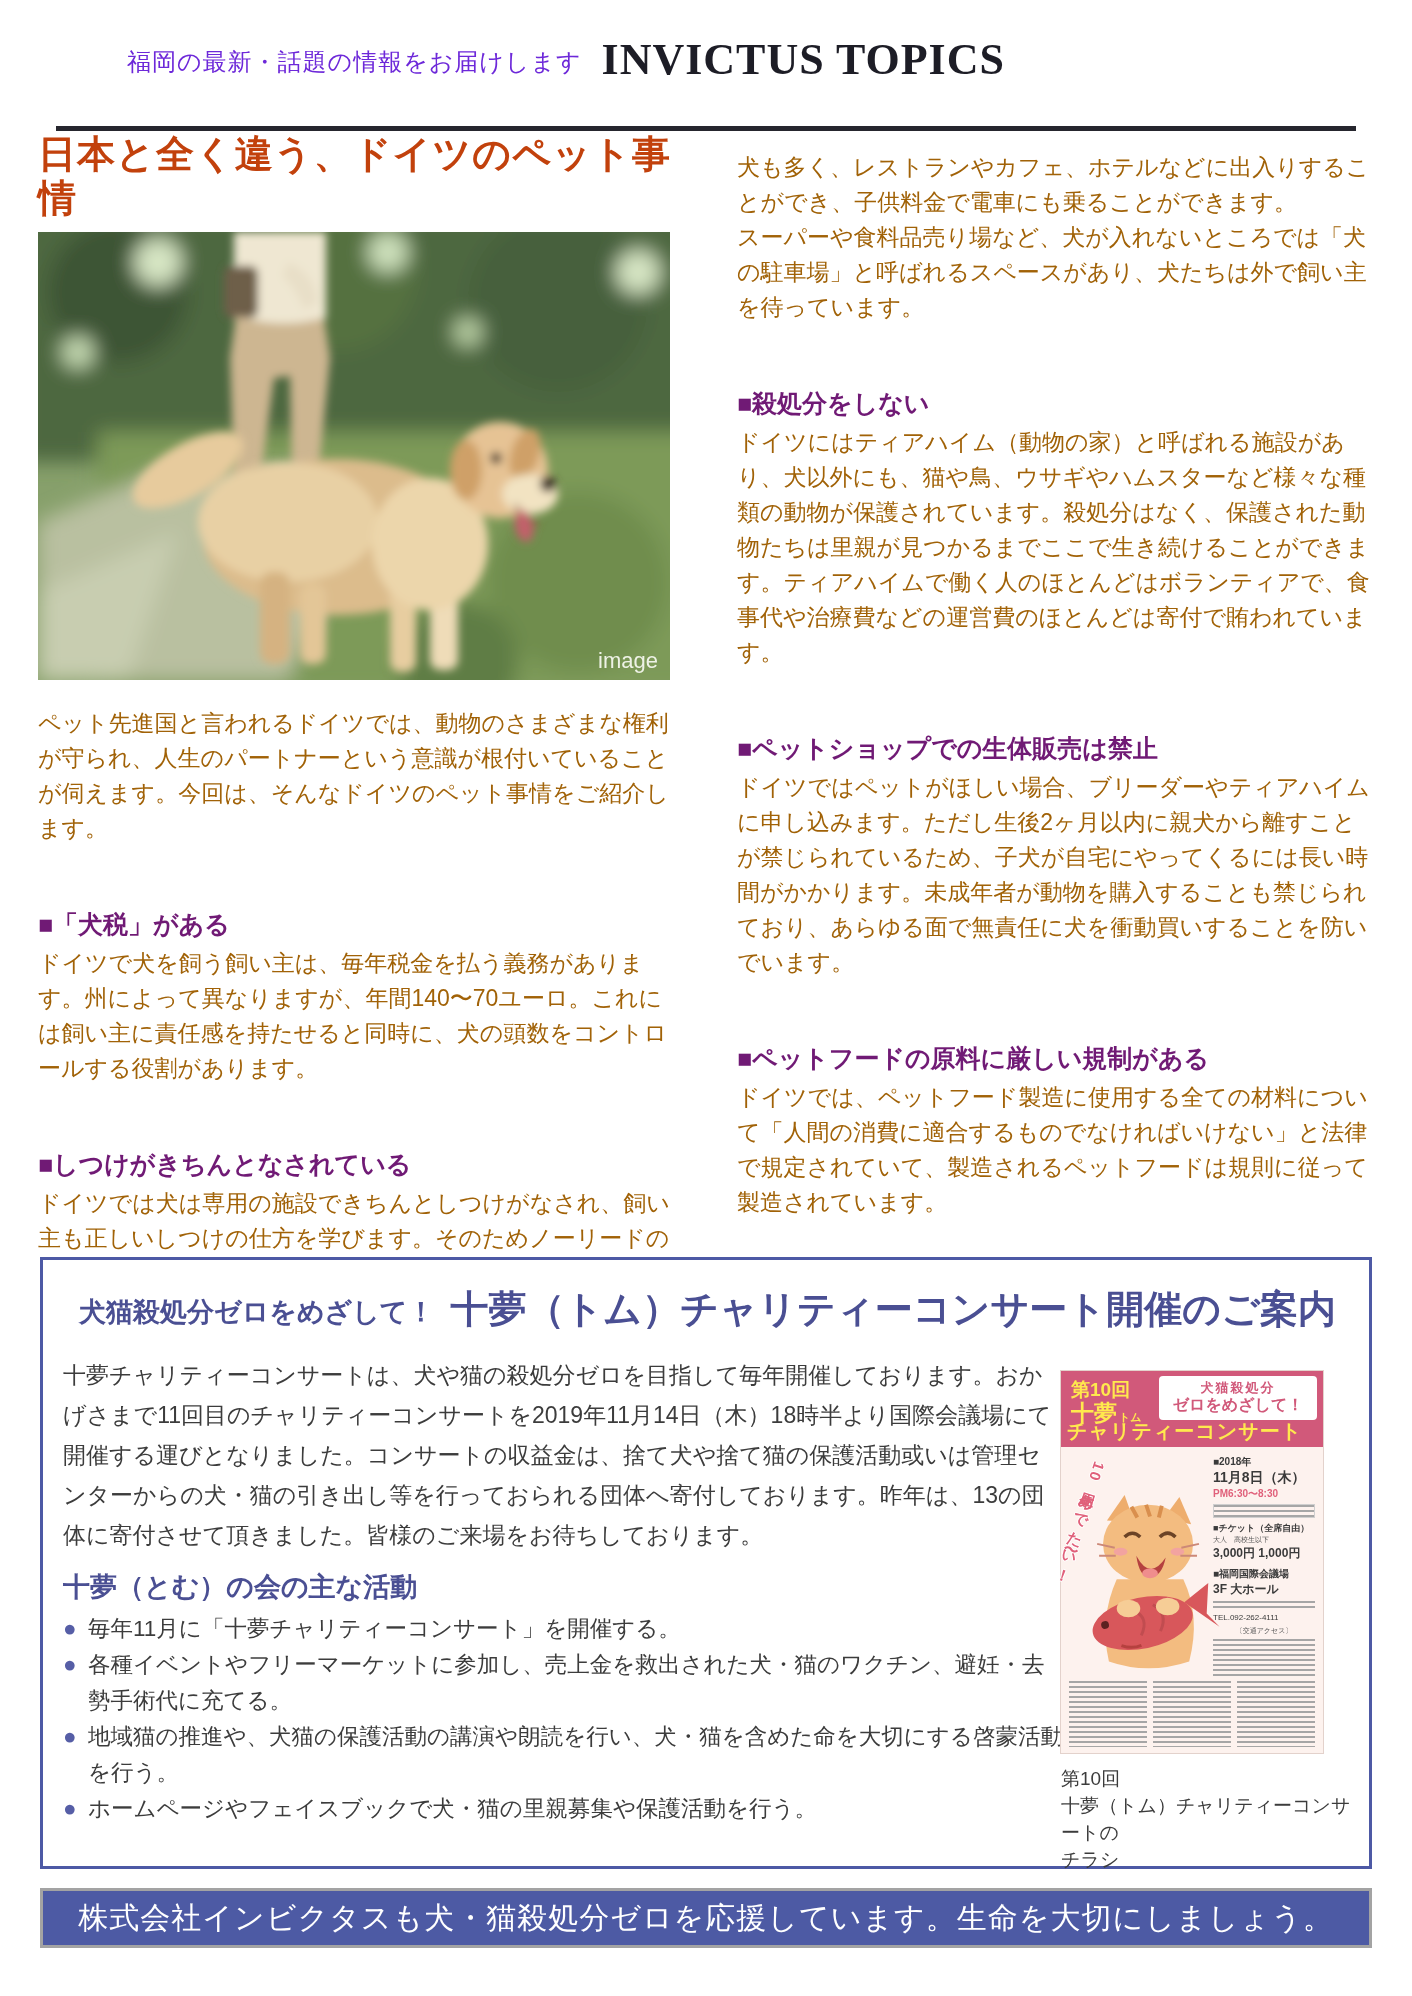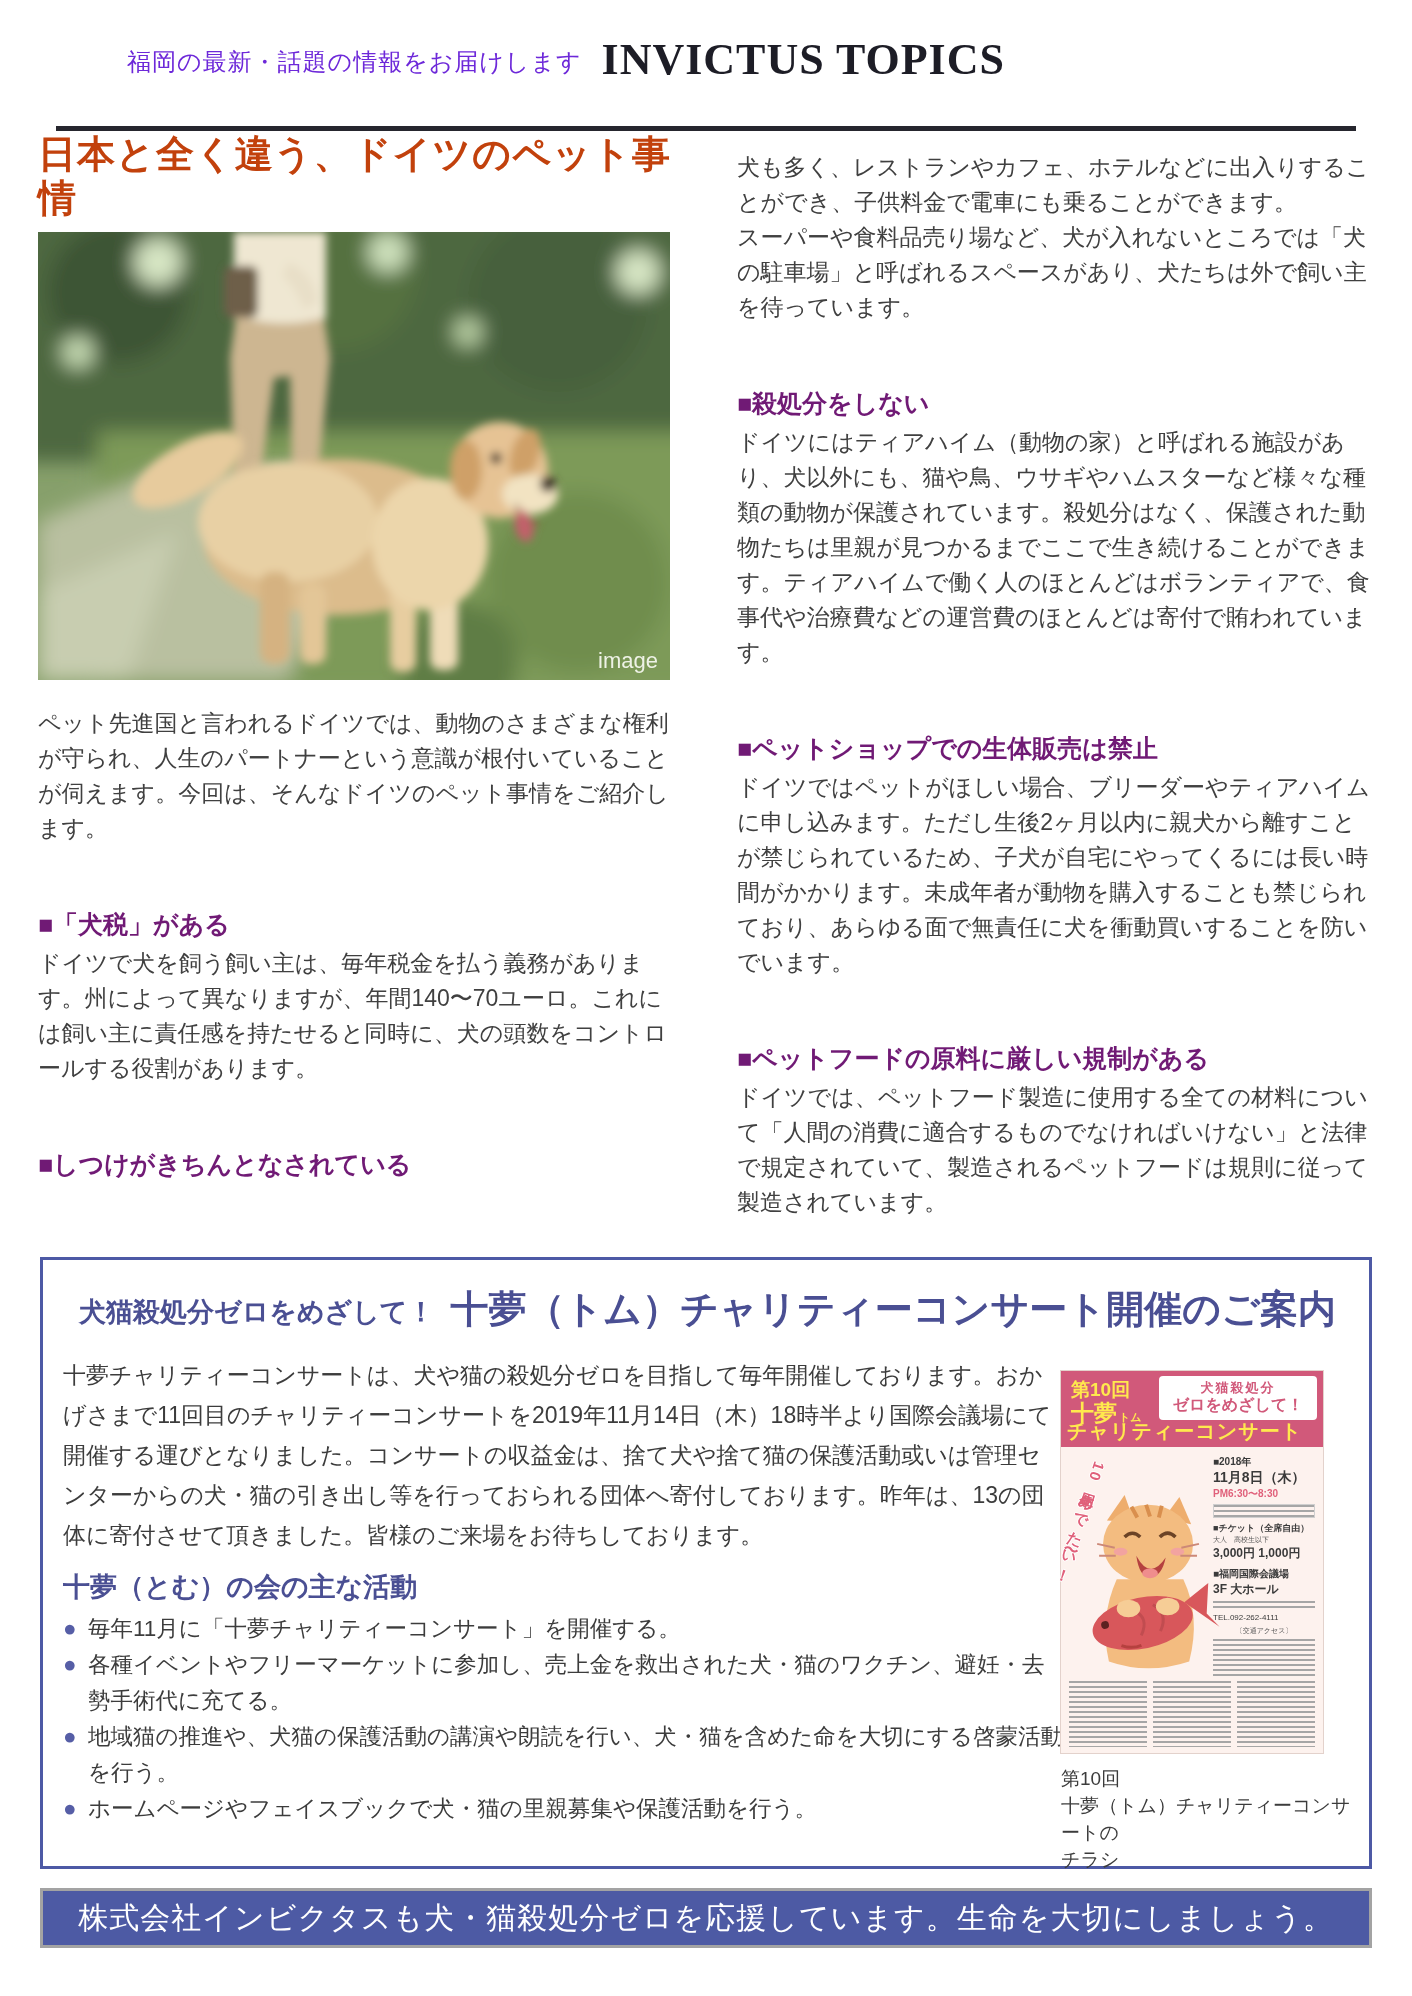--- a/index.html
+++ b/index.html
@@ -14,21 +14,21 @@
          color:#1d1d26;letter-spacing:1px;}
   .rule{position:absolute;top:126px;left:56px;width:1300px;height:5px;background:#26262e;}
 
   
   .col-left{position:absolute;left:38px;top:132px;width:640px;}
   .col-right{position:absolute;left:737px;top:150px;width:640px;}
   .article-title{font-size:38px;font-weight:700;color:#c2410c;margin:0;line-height:44px;letter-spacing:1px;}
   .photo{position:relative;width:632px;height:448px;margin-top:12px;overflow:hidden;background:#87a06b;}
   .photo svg{display:block;width:100%;height:100%;}
   .photo-label{position:absolute;right:12px;bottom:6px;color:#eef2e6;font-size:22px;}
-  .body-text{font-size:23px;line-height:35px;color:#404040;margin:0;}
+  .body-text{font-size:23px;line-height:35px;color:#a16207;margin:0;}
   .intro{margin-top:26px;}
   .sec{margin-top:58px;}
   .sec-h{font-size:25px;line-height:40px;font-weight:700;color:#701a75;margin:0 0 2px 0;}
 
   
   .concert-box{position:absolute;left:40px;top:1257px;width:1332px;height:612px;
                border:3px solid #4d59a5;box-sizing:border-box;background:#fff;}
   .box-head{display:flex;align-items:flex-end;gap:16px;padding:24px 0 0 36px;}
   .box-kicker{font-size:27px;font-weight:700;color:#4a4f93;padding-bottom:5px;white-space:nowrap;}
   .box-title{font-size:38px;font-weight:700;color:#4a4f93;white-space:nowrap;}
@@ -154,20 +154,21 @@
 
     <p class="body-text intro">ペット先進国と言われるドイツでは、動物のさまざまな権利が守られ、人生のパートナーという意識が根付いていることが伺えます。今回は、そんなドイツのペット事情をご紹介します。</p>
 
     <section class="sec">
       <h2 class="sec-h">■「犬税」がある</h2>
       <p class="body-text">ドイツで犬を飼う飼い主は、毎年税金を払う義務があります。州によって異なりますが、年間140〜70ユーロ。これには飼い主に責任感を持たせると同時に、犬の頭数をコントロールする役割があります。</p>
     </section>
 
     <section class="sec">
       <h2 class="sec-h">■しつけがきちんとなされている</h2>
+      <p class="body-text">ドイツでは犬は専用の施設できちんとしつけがなされ、飼い主も正しいしつけの仕方を学びます。そのためノーリードの</p>
     </section>
   </div>
 
   <div class="col-right">
     <p class="body-text">犬も多く、レストランやカフェ、ホテルなどに出入りすることができ、子供料金で電車にも乗ることができます。</p>
     <p class="body-text">スーパーや食料品売り場など、犬が入れないところでは「犬の駐車場」と呼ばれるスペースがあり、犬たちは外で飼い主を待っています。</p>
 
     <section class="sec">
       <h2 class="sec-h">■殺処分をしない</h2>
       <p class="body-text">ドイツにはティアハイム（動物の家）と呼ばれる施設があり、犬以外にも、猫や鳥、ウサギやハムスターなど様々な種類の動物が保護されています。殺処分はなく、保護された動物たちは里親が見つかるまでここで生き続けることができます。ティアハイムで働く人のほとんどはボランティアで、食事代や治療費などの運営費のほとんどは寄付で賄われています。</p>

